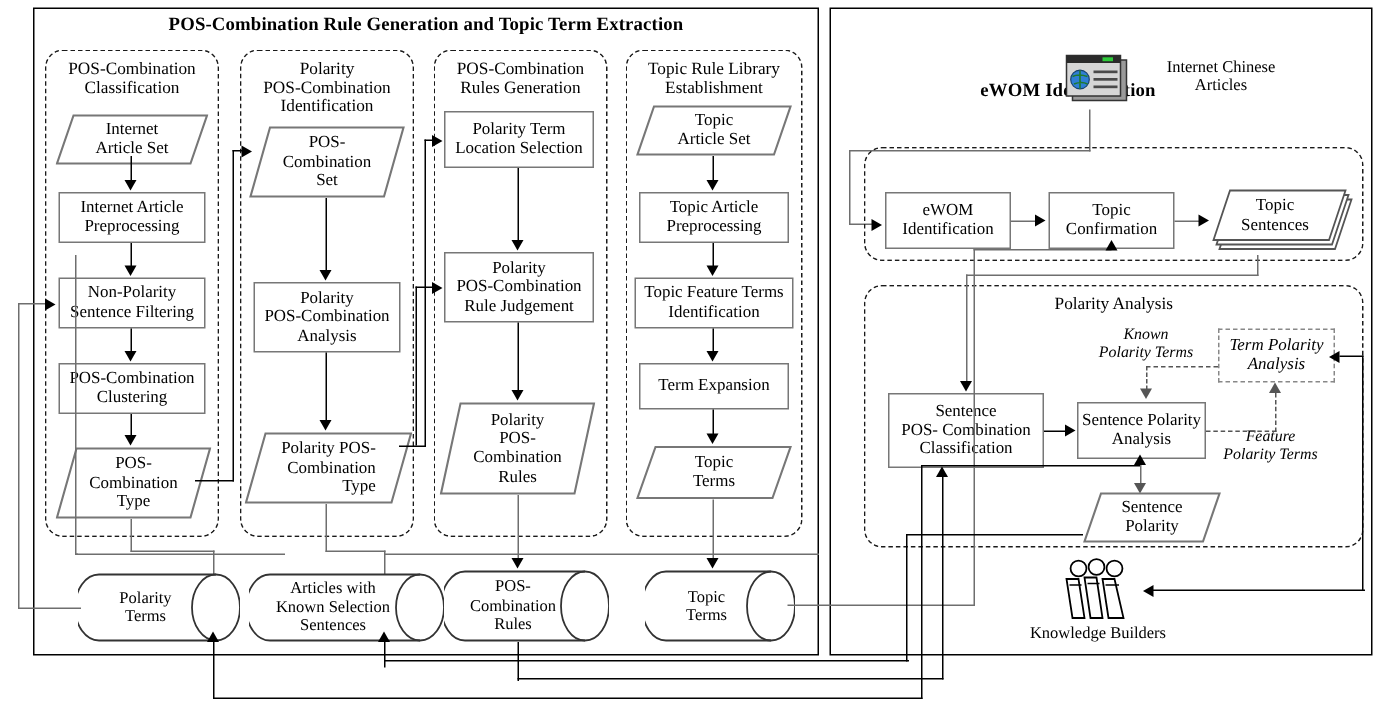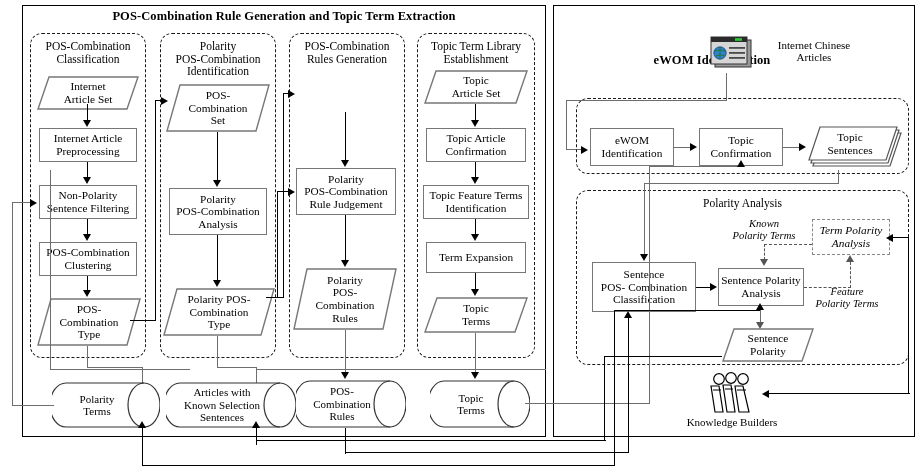--- a/index.html
+++ b/index.html
@@ -142,34 +142,38 @@
 POS-Combination
 Analysis</span>
   </div>
   <div class="ln v" style="left:217px;top:235px;height:47px;"></div>
   <div class="arw down" style="left:213px;top:280px;"></div>
 
   <div class="para" style="left:163px;top:288px;width:112px;height:48px;">
     <svg class="shape" viewBox="0 0 112 48" preserveAspectRatio="none">
       <polygon points="14,1 111,1 98,47 1,47" fill="#fff" stroke="#777" stroke-width="1.4"></polygon>
     </svg>
-    <div class="lbl" style="white-space:pre-line;">Polarity POS-
+    <div class="lbl" style="white-space:pre-line;text-align:right;">Polarity POS-
 Combination
 Type</div>
   </div>
 
   <div class="ln h" style="left:130px;top:320px;width:26px;"></div>
   <div class="ln v" style="left:154.6px;top:100px;height:221px;"></div>
   <div class="ln h" style="left:154.6px;top:100px;width:8px;"></div>
   <div class="arw right" style="left:161px;top:96.5px;"></div>
 
   <div class="abs dgroup" style="left:289px;top:33px;width:116px;height:325px;"></div>
   <div class="dgroup-title" style="left:289px;top:40px;width:116px;white-space:pre-line;">POS-Combination
 Rules Generation</div>
 
+  <div class="abs pbox" style="left:296px;top:74px;width:100px;height:38px;">
+    <span style="white-space:pre-line;">Polarity Term
+Location Selection</span>
+  </div>
   <div class="ln v" style="left:345px;top:112px;height:50px;"></div>
   <div class="arw down" style="left:341px;top:160px;"></div>
 
   <div class="abs pbox" style="left:296px;top:168px;width:100px;height:47px;">
     <span style="white-space:pre-line;">Polarity
 POS-Combination
 Rule Judgement</span>
   </div>
   <div class="ln v" style="left:345px;top:215px;height:47px;"></div>
   <div class="arw down" style="left:341px;top:260px;"></div>
@@ -187,36 +191,36 @@
   <div class="ln v" style="left:283px;top:93px;height:205px;"></div>
   <div class="ln h" style="left:283px;top:93px;width:6px;"></div>
   <div class="arw right" style="left:288px;top:89.5px;"></div>
   <div class="ln h" style="left:266px;top:297px;width:18px;"></div>
 
   <div class="ln v" style="left:277px;top:191px;height:106px;"></div>
   <div class="ln h" style="left:277px;top:191px;width:12px;"></div>
   <div class="arw right" style="left:288px;top:187.5px;"></div>
 
   <div class="abs dgroup" style="left:417px;top:33px;width:118px;height:325px;"></div>
-  <div class="dgroup-title one" style="left:417px;top:40px;width:118px;white-space:pre-line;">Topic Term Library
+  <div class="dgroup-title one" style="left:417px;top:40px;width:118px;white-space:pre-line;">Topic Rule Library
 Establishment</div>
 
   <div class="para" style="left:424px;top:70px;width:104px;height:34px;">
     <svg class="shape" viewBox="0 0 104 34" preserveAspectRatio="none">
       <polygon points="12,1 103,1 92,33 1,33" fill="#fff" stroke="#777" stroke-width="1.4"></polygon>
     </svg>
     <div class="lbl" style="white-space:pre-line;">Topic
 Article Set</div>
   </div>
   <div class="ln v" style="left:475px;top:104px;height:18px;"></div>
   <div class="arw down" style="left:471px;top:120px;"></div>
 
   <div class="abs pbox" style="left:426px;top:128px;width:100px;height:34px;">
     <span style="white-space:pre-line;">Topic Article
-Confirmation</span>
+Preprocessing</span>
   </div>
   <div class="ln v" style="left:475px;top:162px;height:17px;"></div>
   <div class="arw down" style="left:471px;top:177px;"></div>
 
   <div class="abs pbox" style="left:423px;top:185px;width:106px;height:34px;">
     <span style="white-space:pre-line;">Topic Feature Terms
 Identification</span>
   </div>
   <div class="ln v" style="left:475px;top:219px;height:17px;"></div>
   <div class="arw down" style="left:471px;top:234px;"></div>

